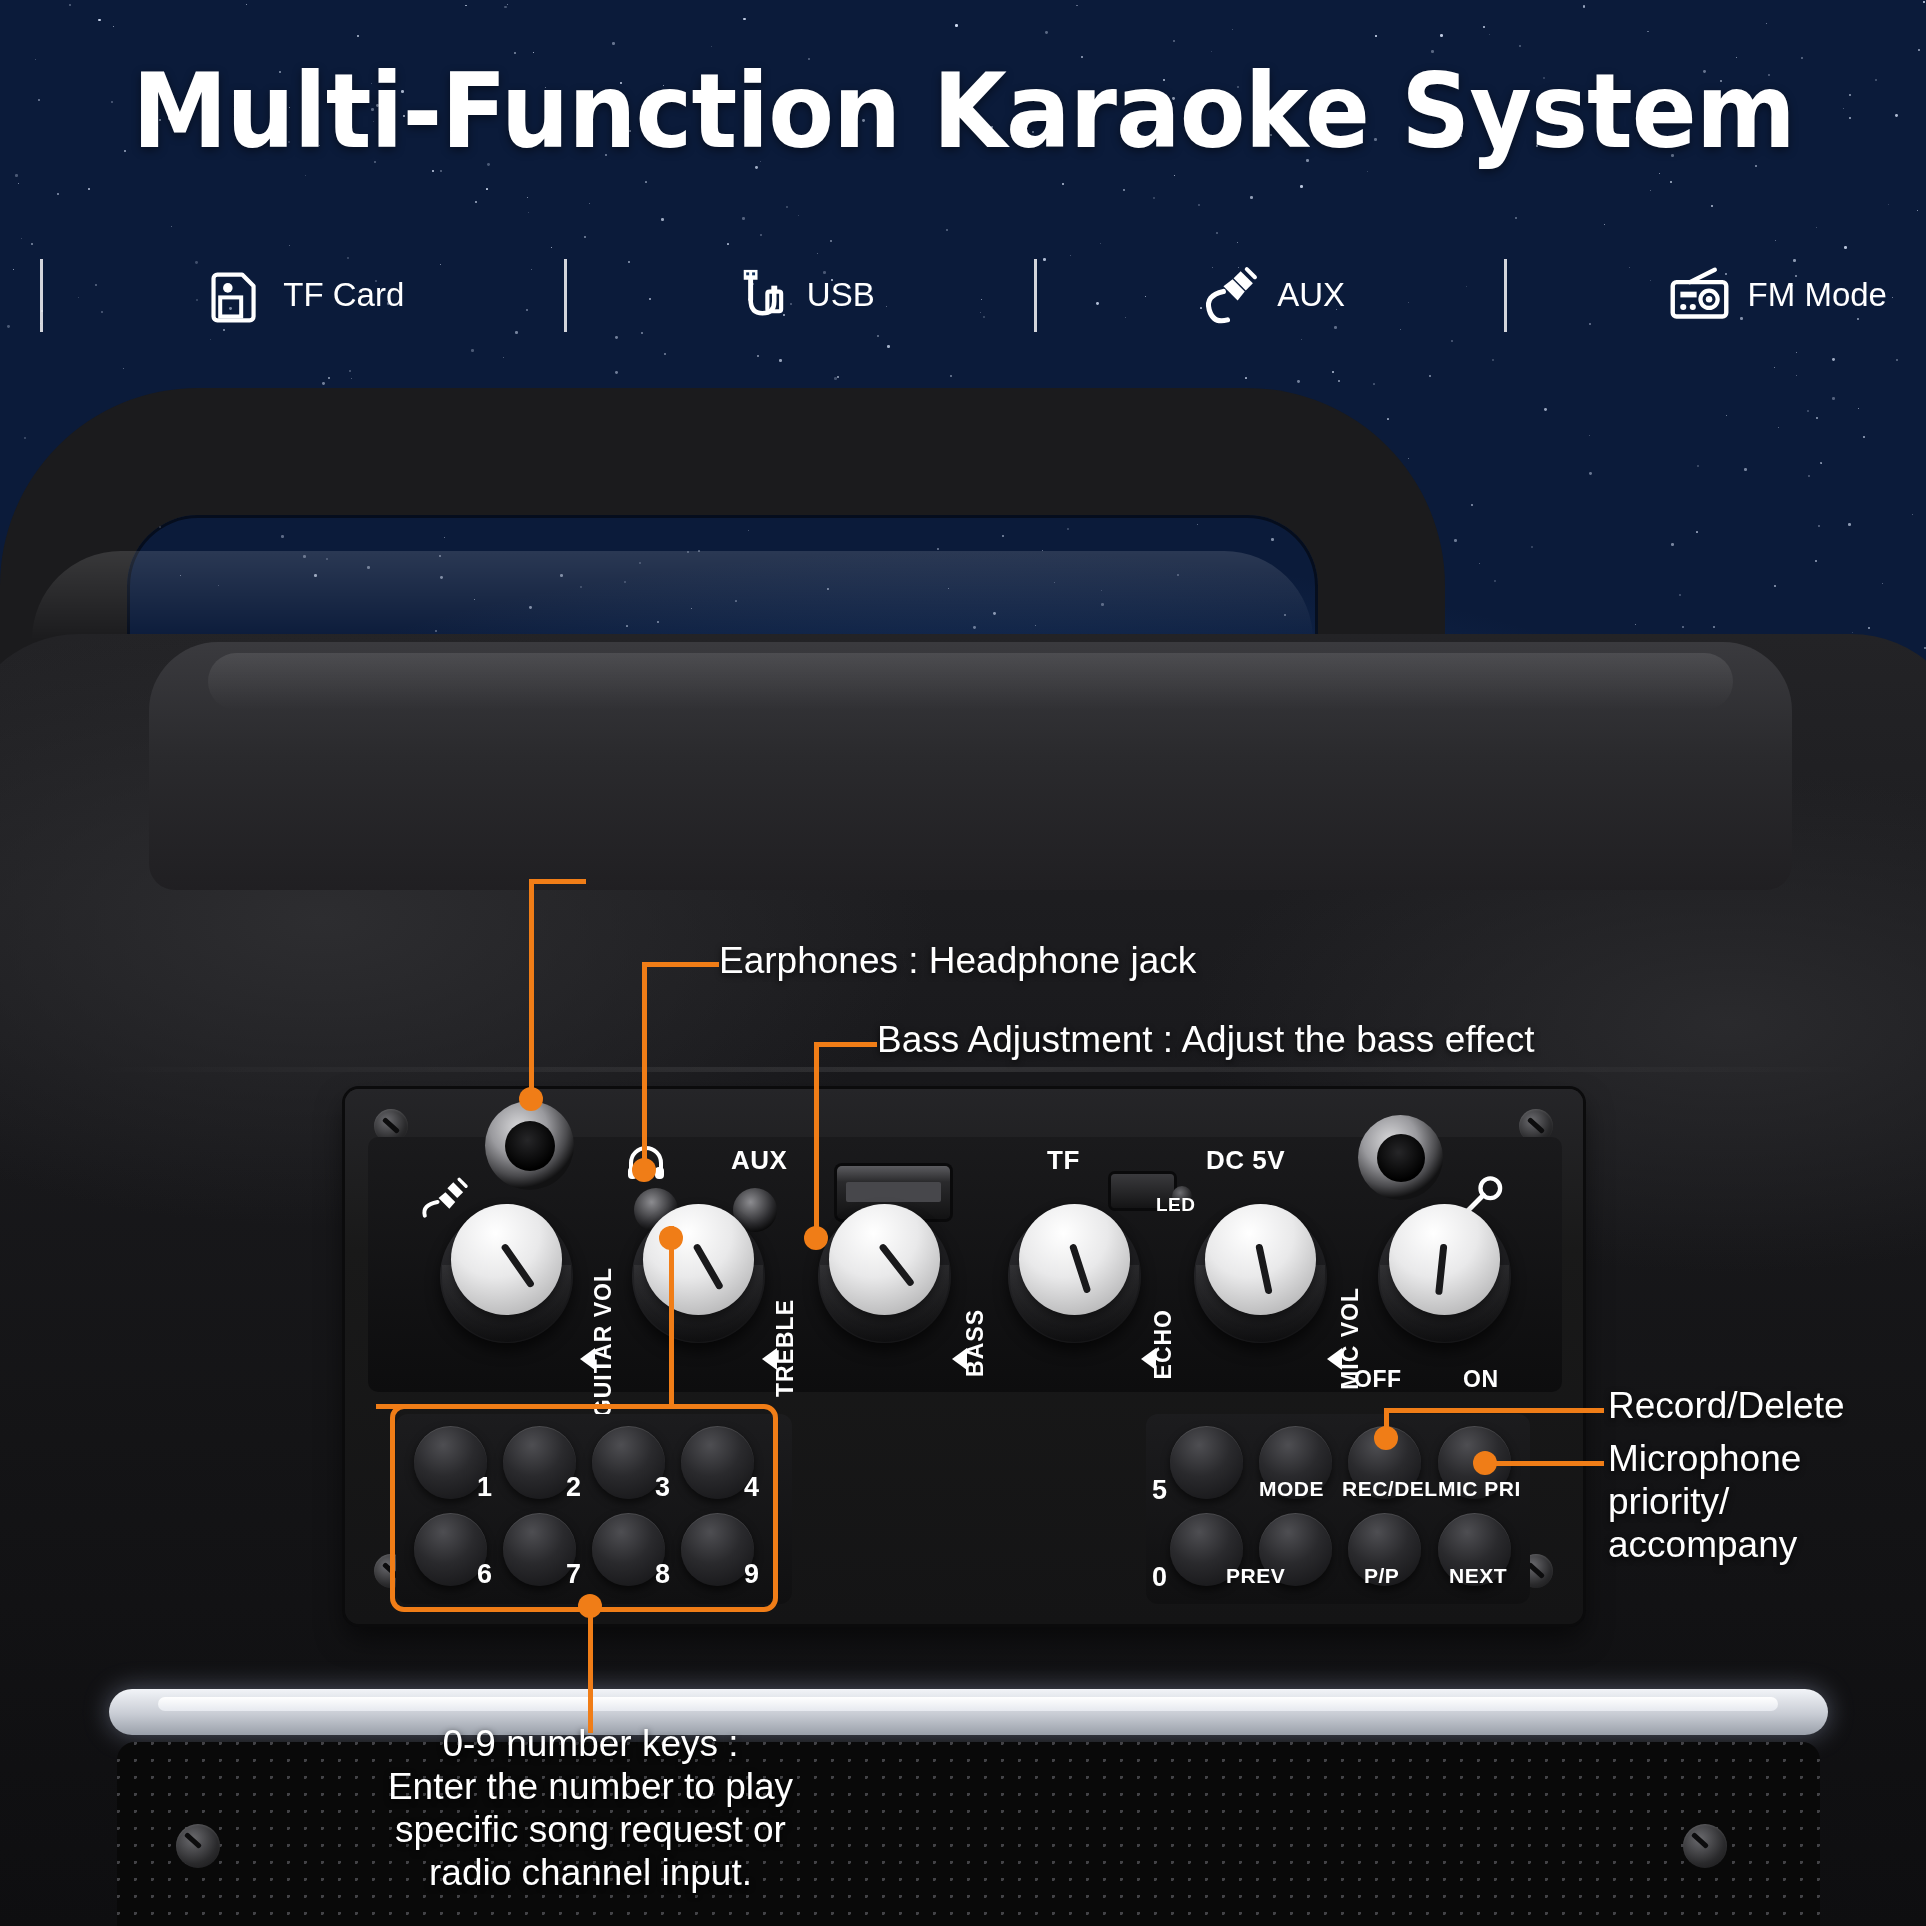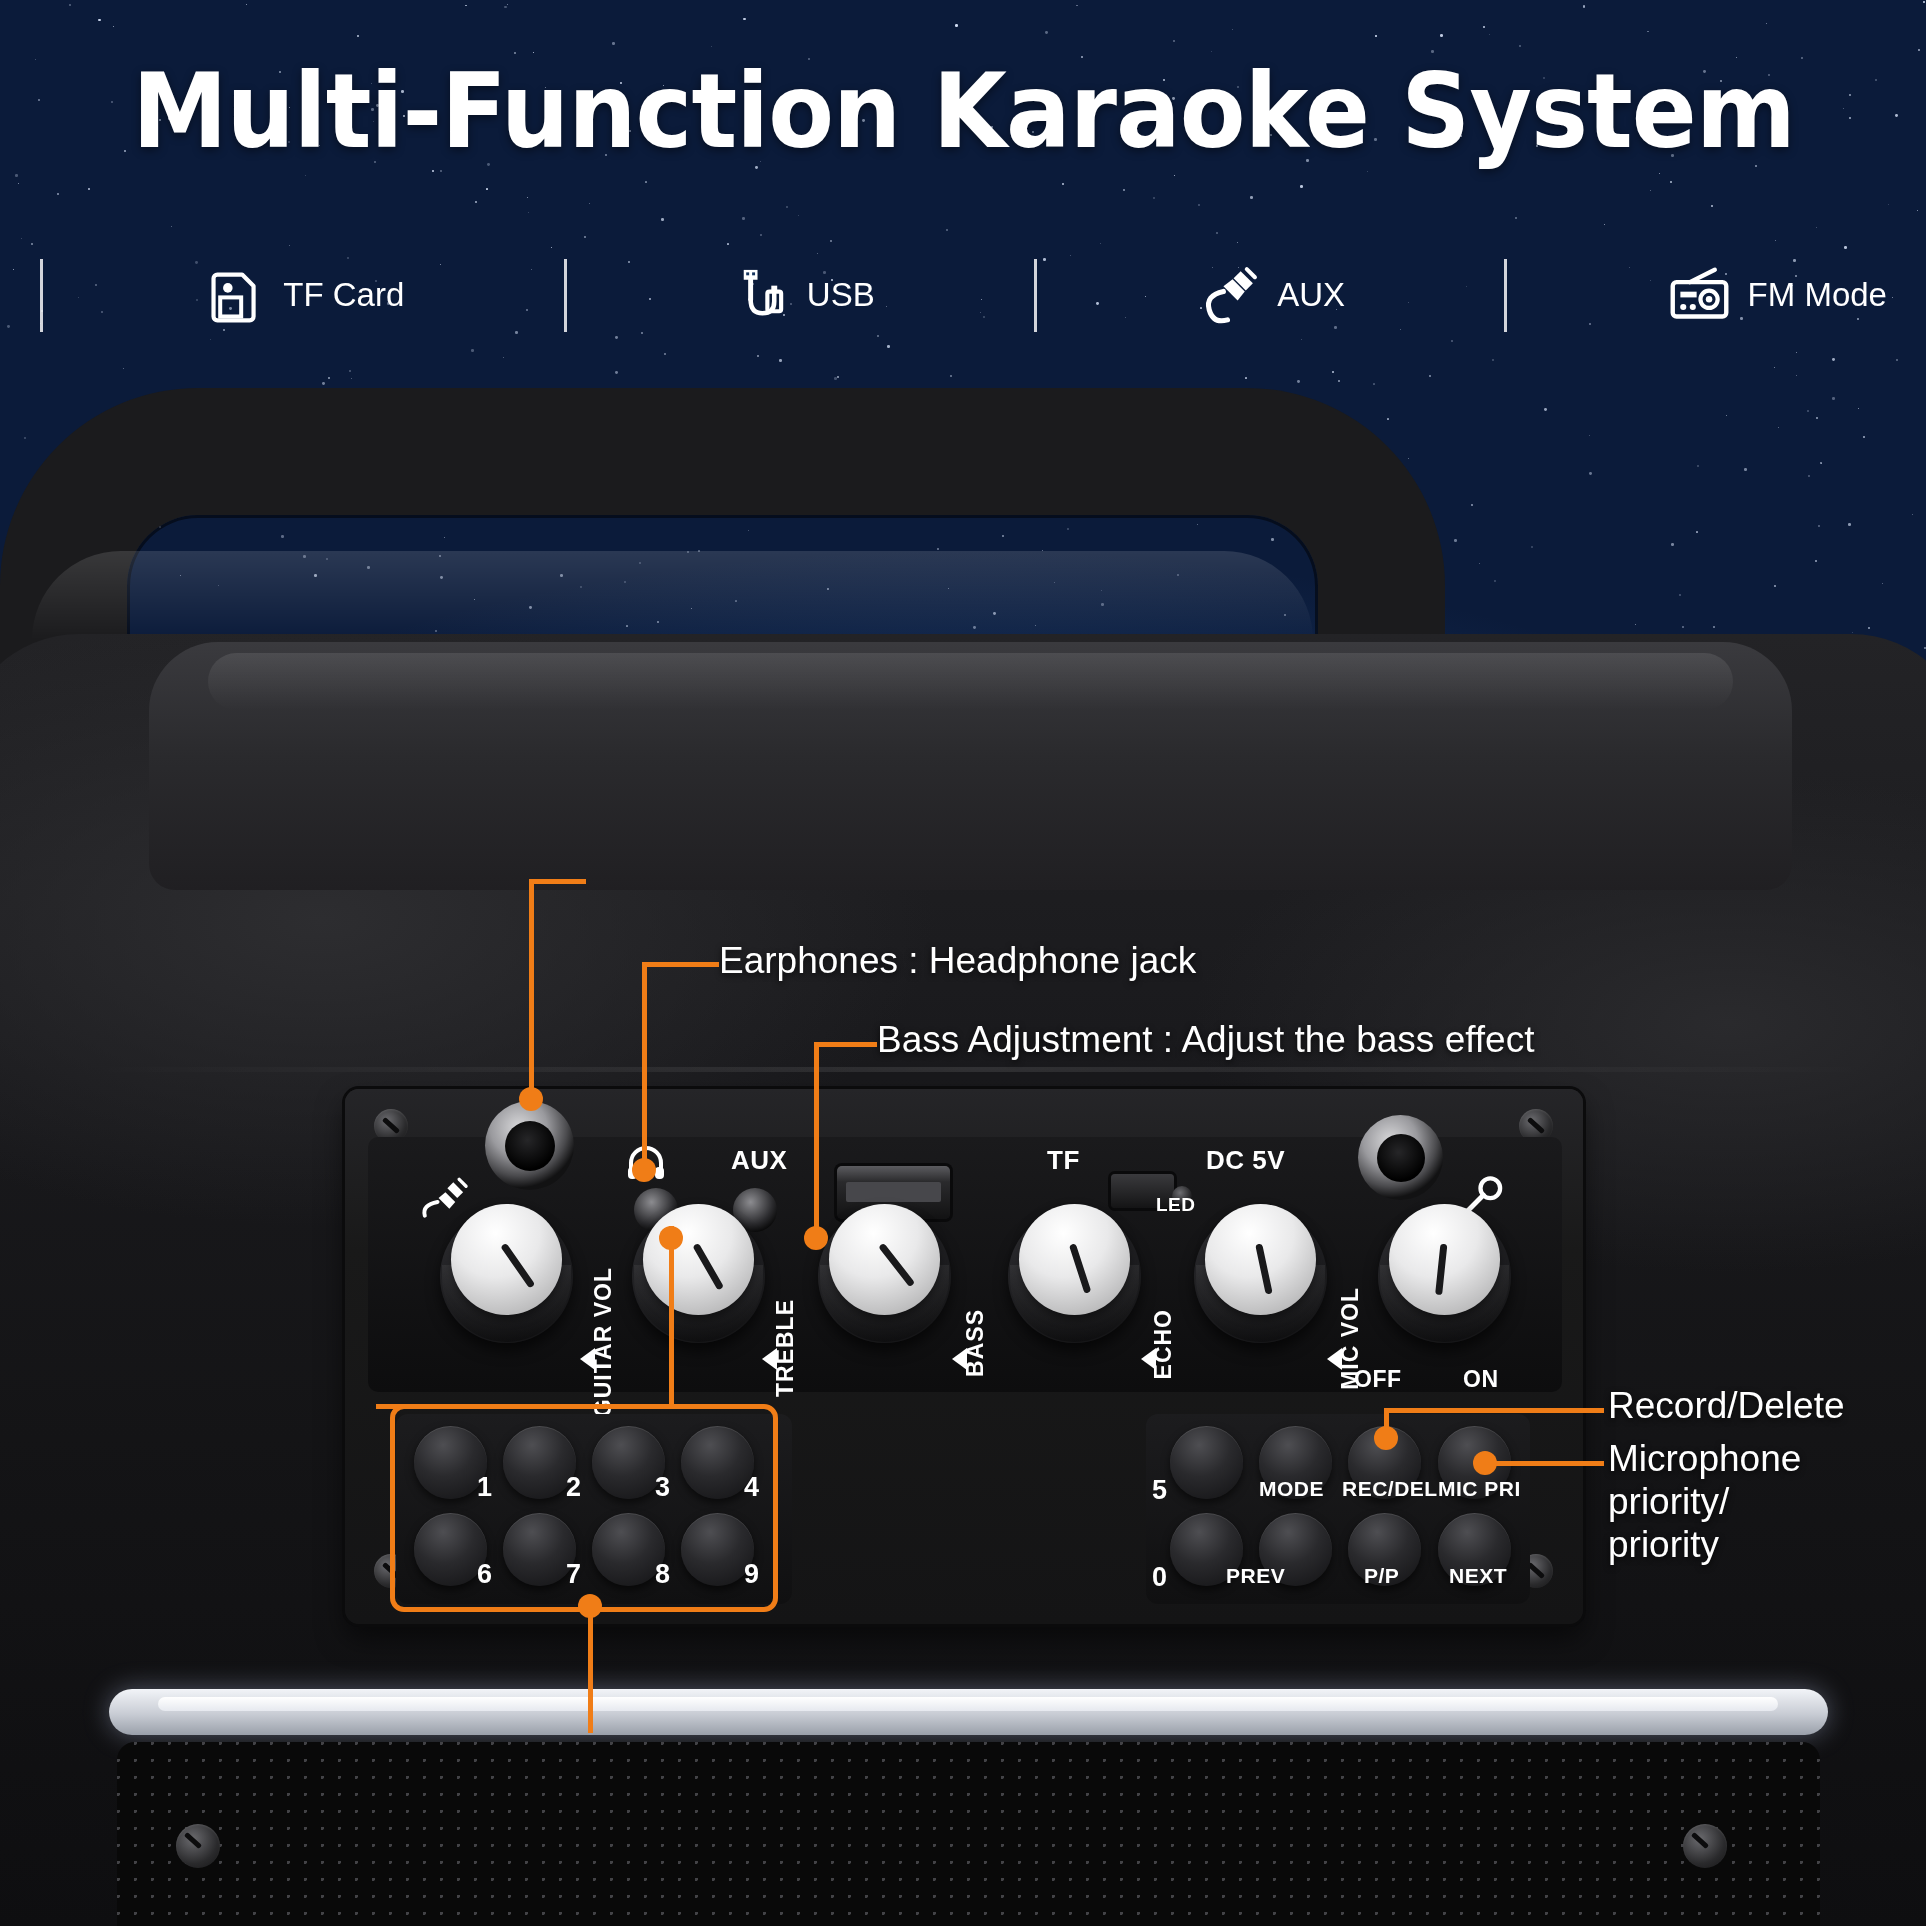--- a/index.html
+++ b/index.html
@@ -1075,28 +1075,34 @@
   <div class="ln lnv" style="left:814px;top:1042px;height:196px;"></div>
   <div class="dot" style="left:804px;top:1226px;"></div>
 
   <div class="obox" style="left:390px;top:1404px;width:378px;height:198px;border-right:5px solid #f07d17;"></div>
   <div class="ln lnh" style="left:376px;top:1404px;width:119px;"></div>
   <div class="ln lnv" style="left:669px;top:1226px;height:180px;"></div>
   <div class="dot" style="left:659px;top:1226px;"></div>
 
   <div class="ln lnv" style="left:588px;top:1602px;height:131px;"></div>
   <div class="dot" style="left:578px;top:1594px;"></div>
+  <div class="ctext" style="left:333px;top:1723px;width:515px;text-align:center;white-space:normal;line-height:1.16;">
+    <span>0-9 number keys :</span><br>
+    <span>Enter the number to play</span><br>
+    <span>specific song request or</span><br>
+    <span>radio channel input.</span>
+  </div>
 
   <div class="ctext" style="left:1608px;top:1384px;">Record/Delete</div>
   <div class="ln lnh" style="left:1384px;top:1408px;width:220px;"></div>
   <div class="ln lnv" style="left:1384px;top:1408px;height:34px;"></div>
   <div class="dot" style="left:1374px;top:1426px;"></div>
 
   <div class="ctext" style="left:1608px;top:1438px;line-height:1.16;white-space:normal;width:297px;">
     <span>Microphone</span><br>
     <span>priority/</span><br>
-    <span>priority</span>
+    <span>accompany</span>
   </div>
   <div class="ln lnh" style="left:1483px;top:1461px;width:121px;"></div>
   <div class="dot" style="left:1473px;top:1451px;"></div>
 
 </div>
 
 
 </body></html>

